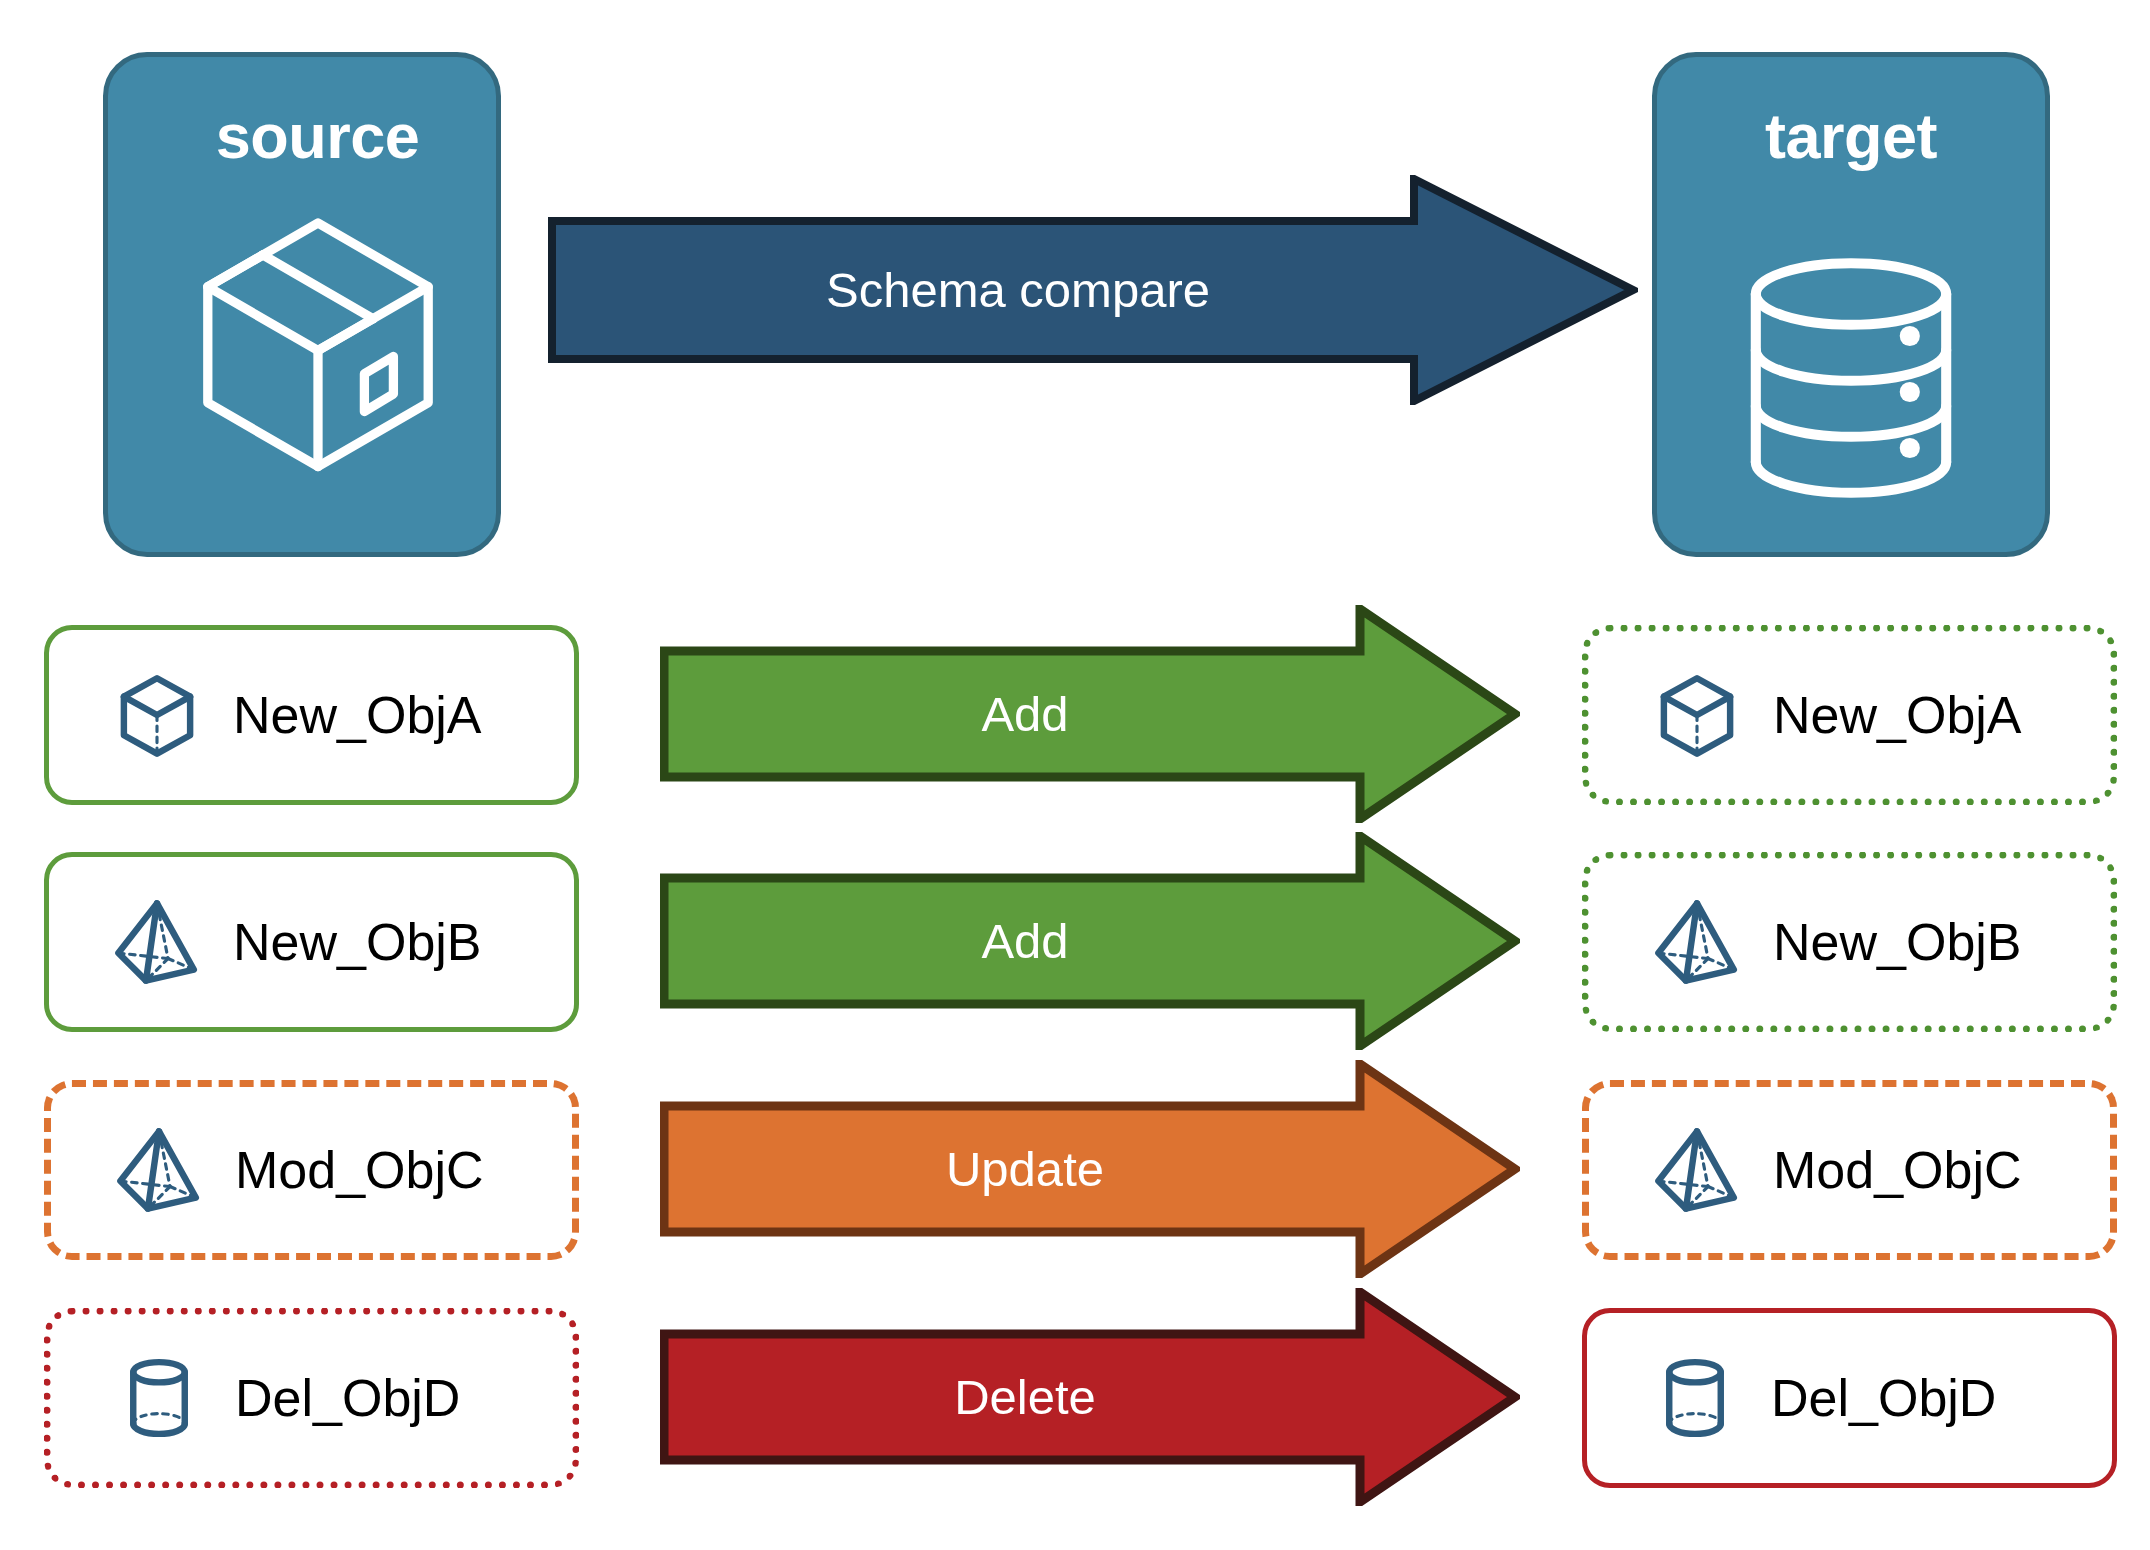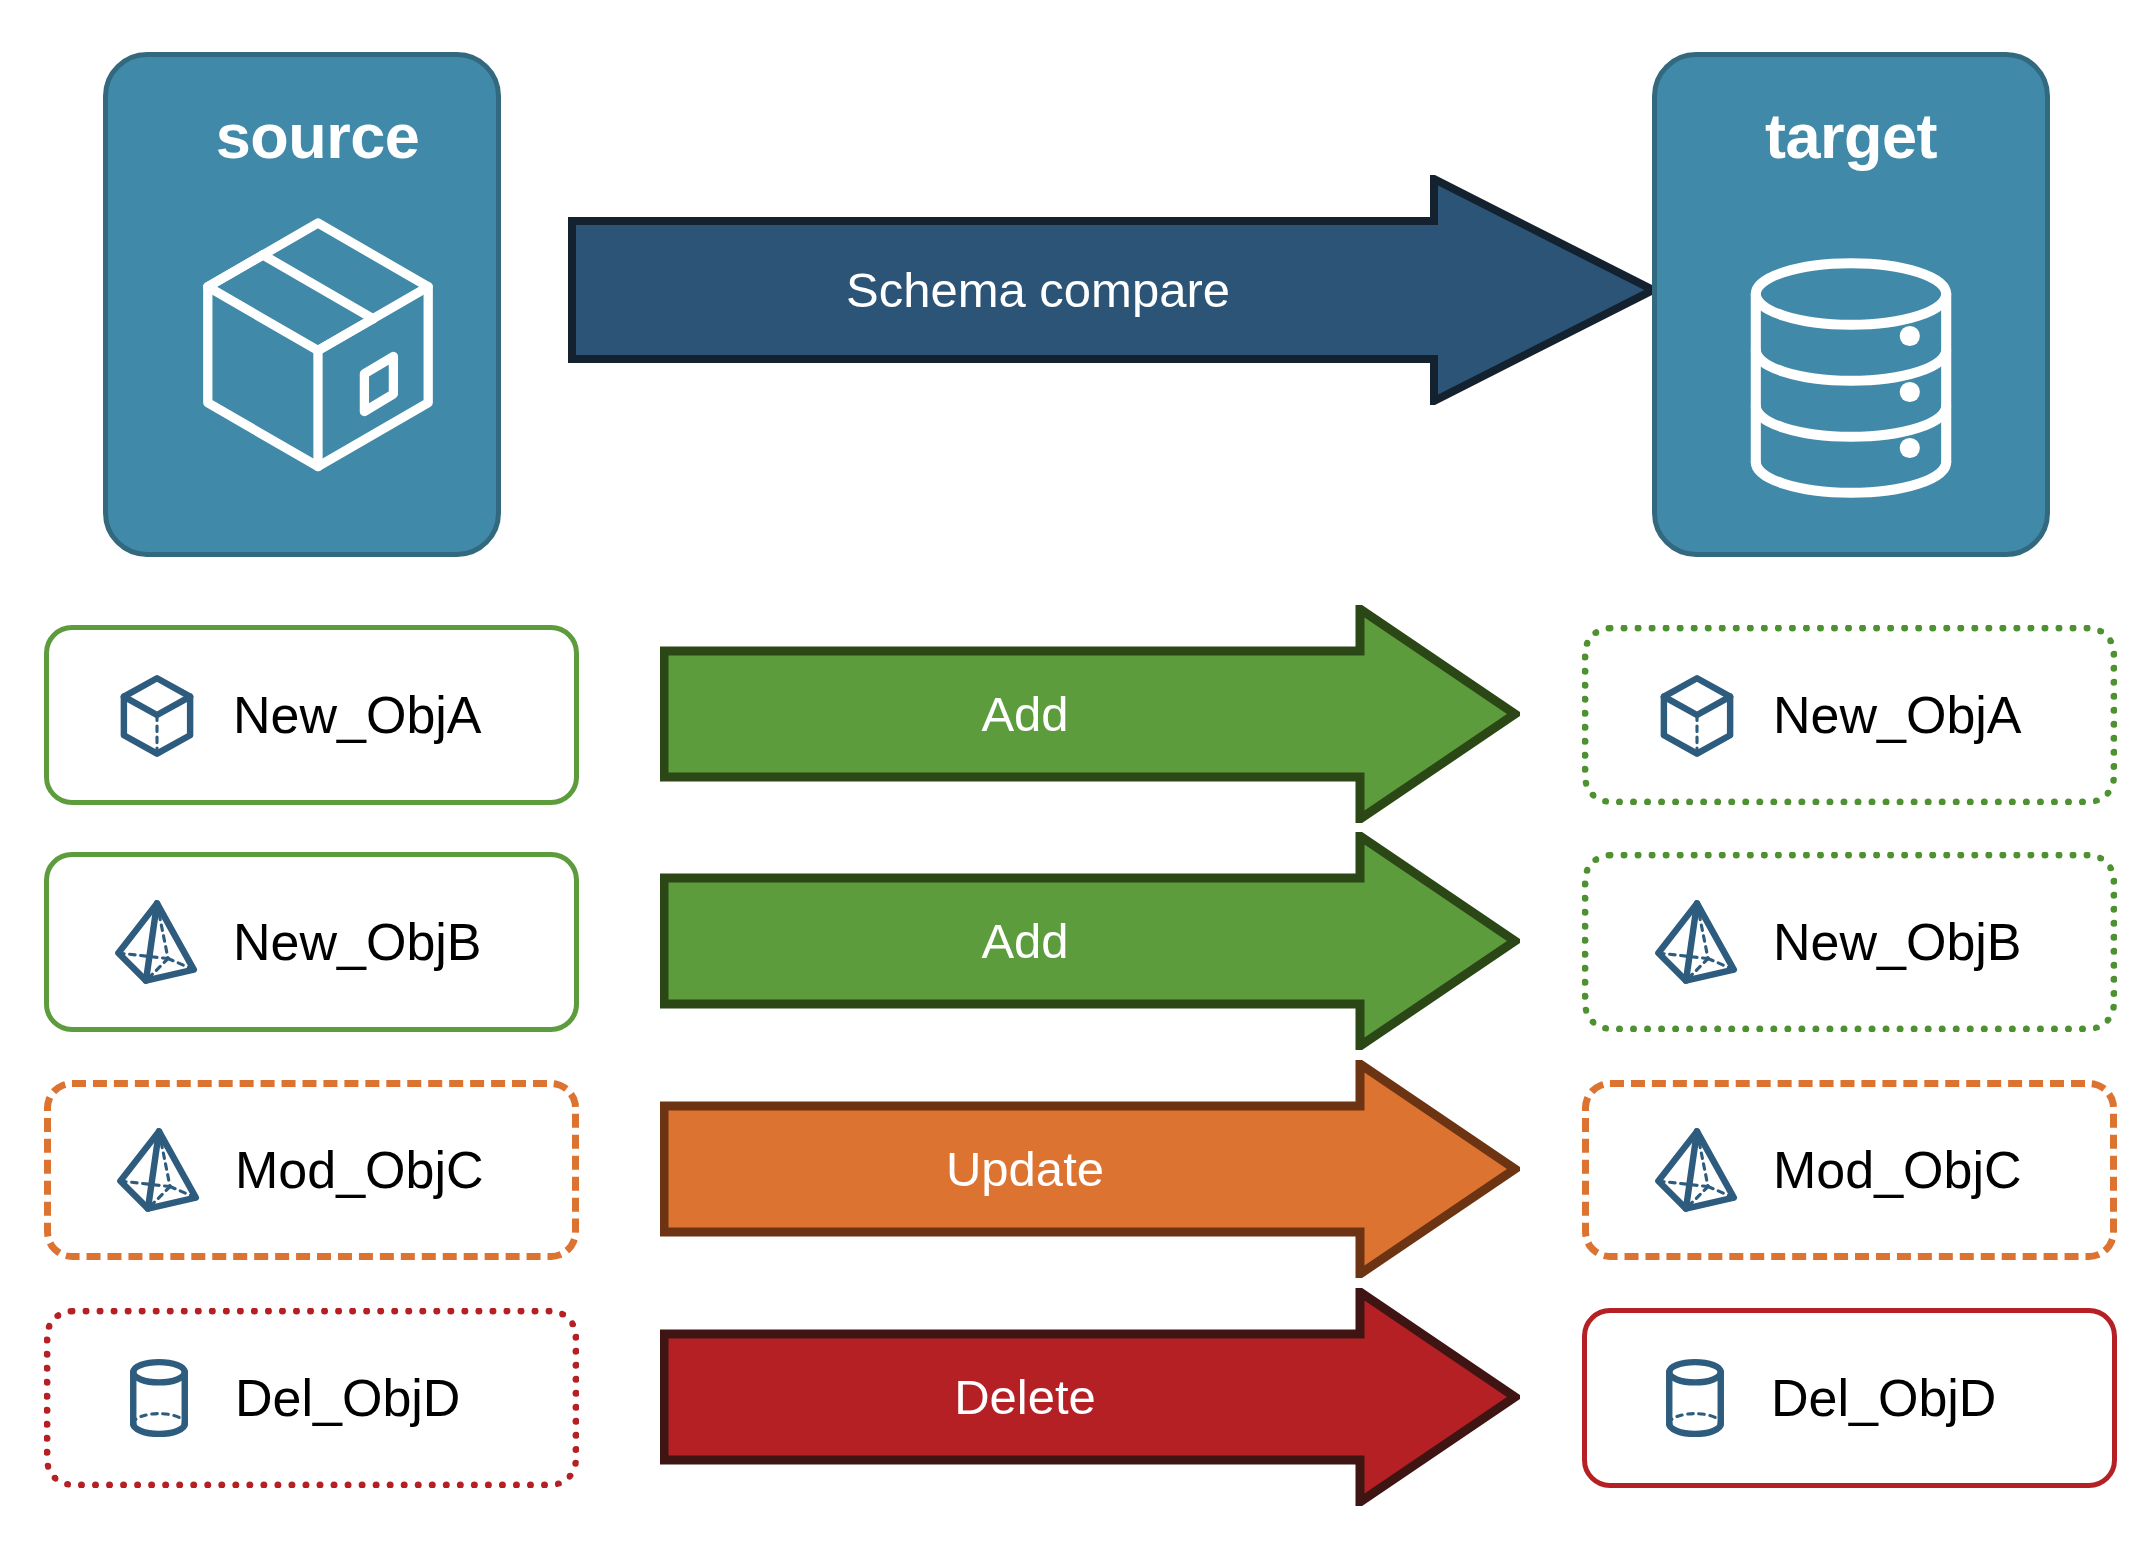--- a/index.html
+++ b/index.html
@@ -42,21 +42,21 @@
   }
   .endpoint-icon {
     margin-top: 26px;
   }
   #endpoint-source { left: 103px; top: 52px; padding-left: 31px; }
   #endpoint-target { left: 1652px; top: 52px; gap: 44px; }
 
   
   #schema-arrow {
     position: absolute;
-    left: 568px;
+    left: 548px;
     top: 175px;
     width: 1090px;
     height: 230px;
     text-align: right;
   }
   .arrow-label {
     position: absolute;
     color: #ffffff;
     font-size: 49px;
     white-space: nowrap;

